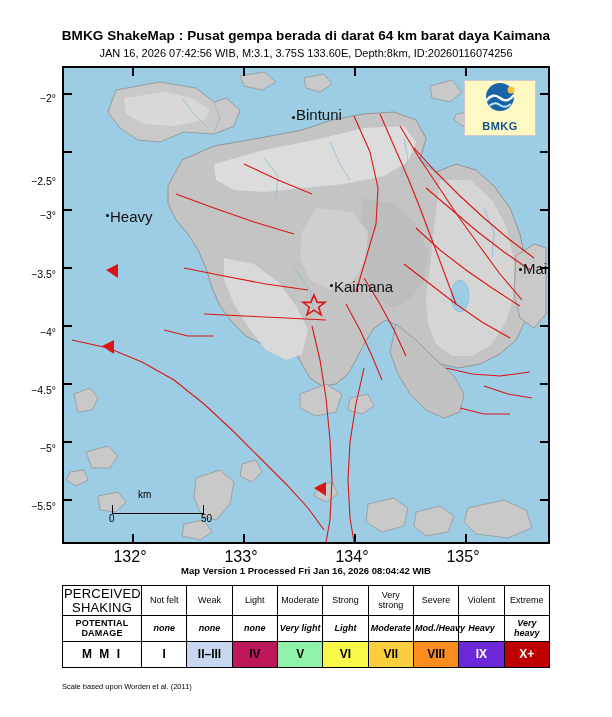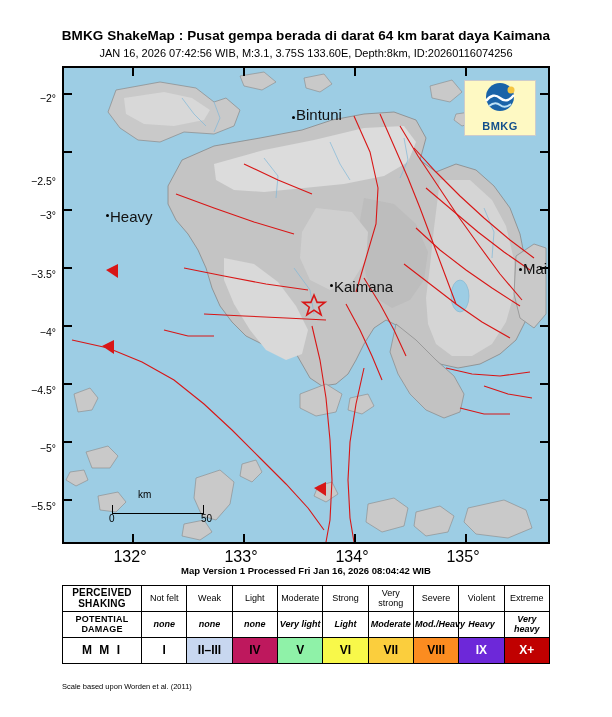--- a/index.html
+++ b/index.html
@@ -158,22 +158,22 @@
   }
   .legend td {
     border: 1px solid #000;
     text-align: center;
     font-size: 9px;
     height: 23px;
     padding: 1px 1px;
     line-height: 1.05;
   }
   .legend td.rowhead {
-    font-weight: bold;
-    font-size: 10px;
+    font-weight: normal;
+    font-size: 13px;
     width: 76px;
     letter-spacing: 0.2px;
   }
   .legend tr.damage td {
     font-style: italic;
     font-weight: bold;
     font-size: 9px;
   }
   .legend tr.mmi td {
     font-weight: bold;

